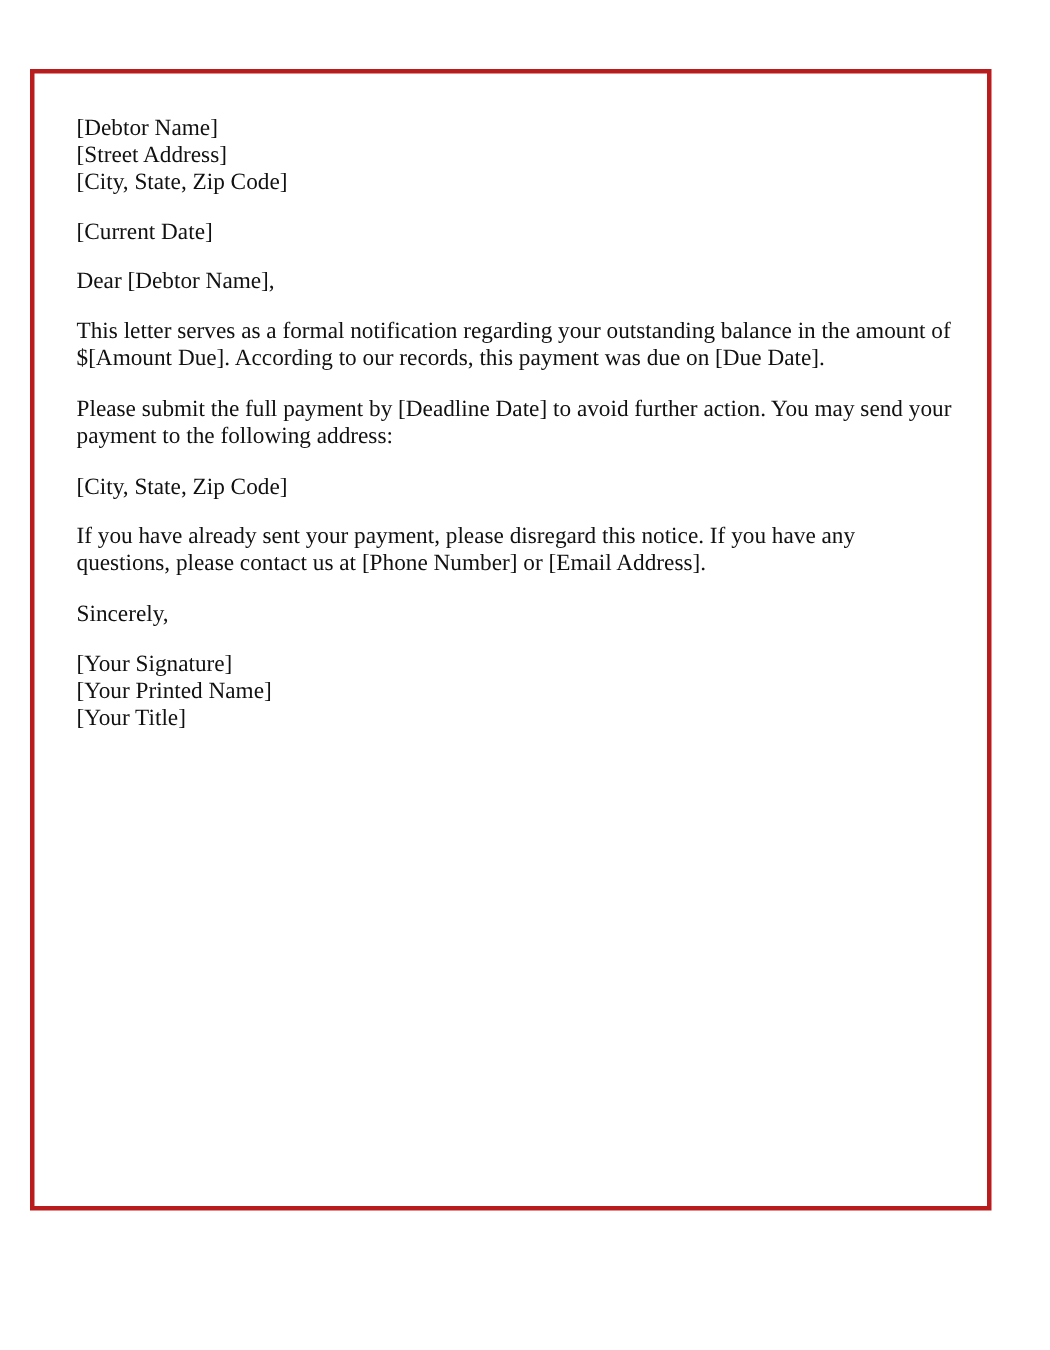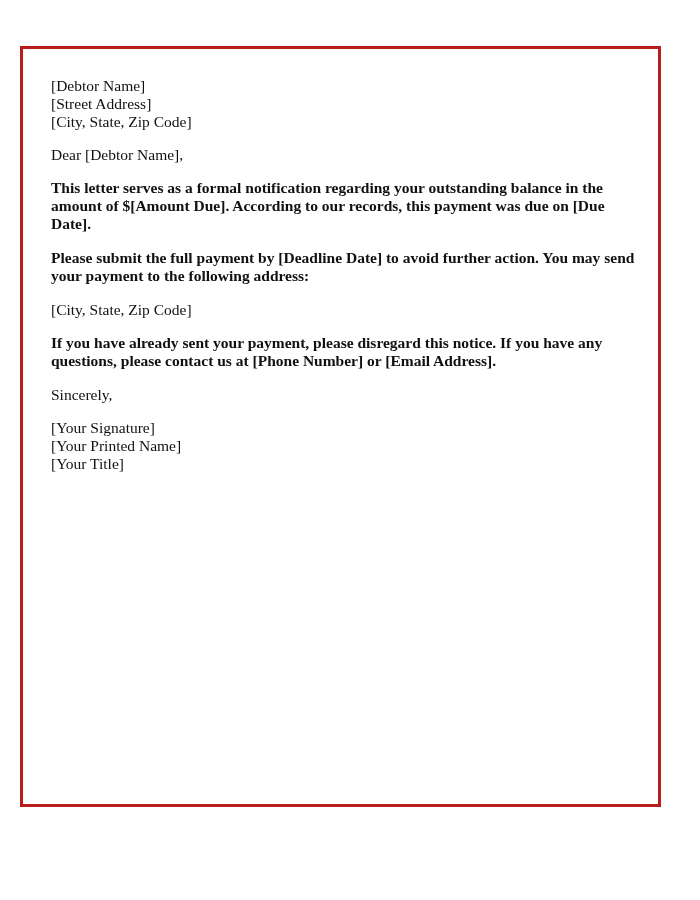--- a/index.html
+++ b/index.html
@@ -34,34 +34,36 @@
     }
     .line {
       display: block;
       white-space: nowrap;
     }
     .para {
       margin: 0 0 16px 0;
       font-size: 15.5px;
       line-height: 18px;
       width: 585px;
-      font-weight: bold;
     }
   </style>
 </head>
 <body>
 
 <div class="letter">
 
   <div class="block">
     <span class="line">[Debtor Name]</span>
     <span class="line">[Street Address]</span>
     <span class="line">[City, State, Zip Code]</span>
   </div>
 
+  <div class="block">
+    <span class="line">[Current Date]</span>
+  </div>
 
 
   <div class="block">
     <span class="line">Dear [Debtor Name],</span>
   </div>
 
   <p class="para">This letter serves as a formal notification regarding your outstanding balance in the amount of $[Amount Due]. According to our records, this payment was due on [Due Date].</p>
 
   <p class="para">Please submit the full payment by [Deadline Date] to avoid further action. You may send your payment to the following address:</p>
 

